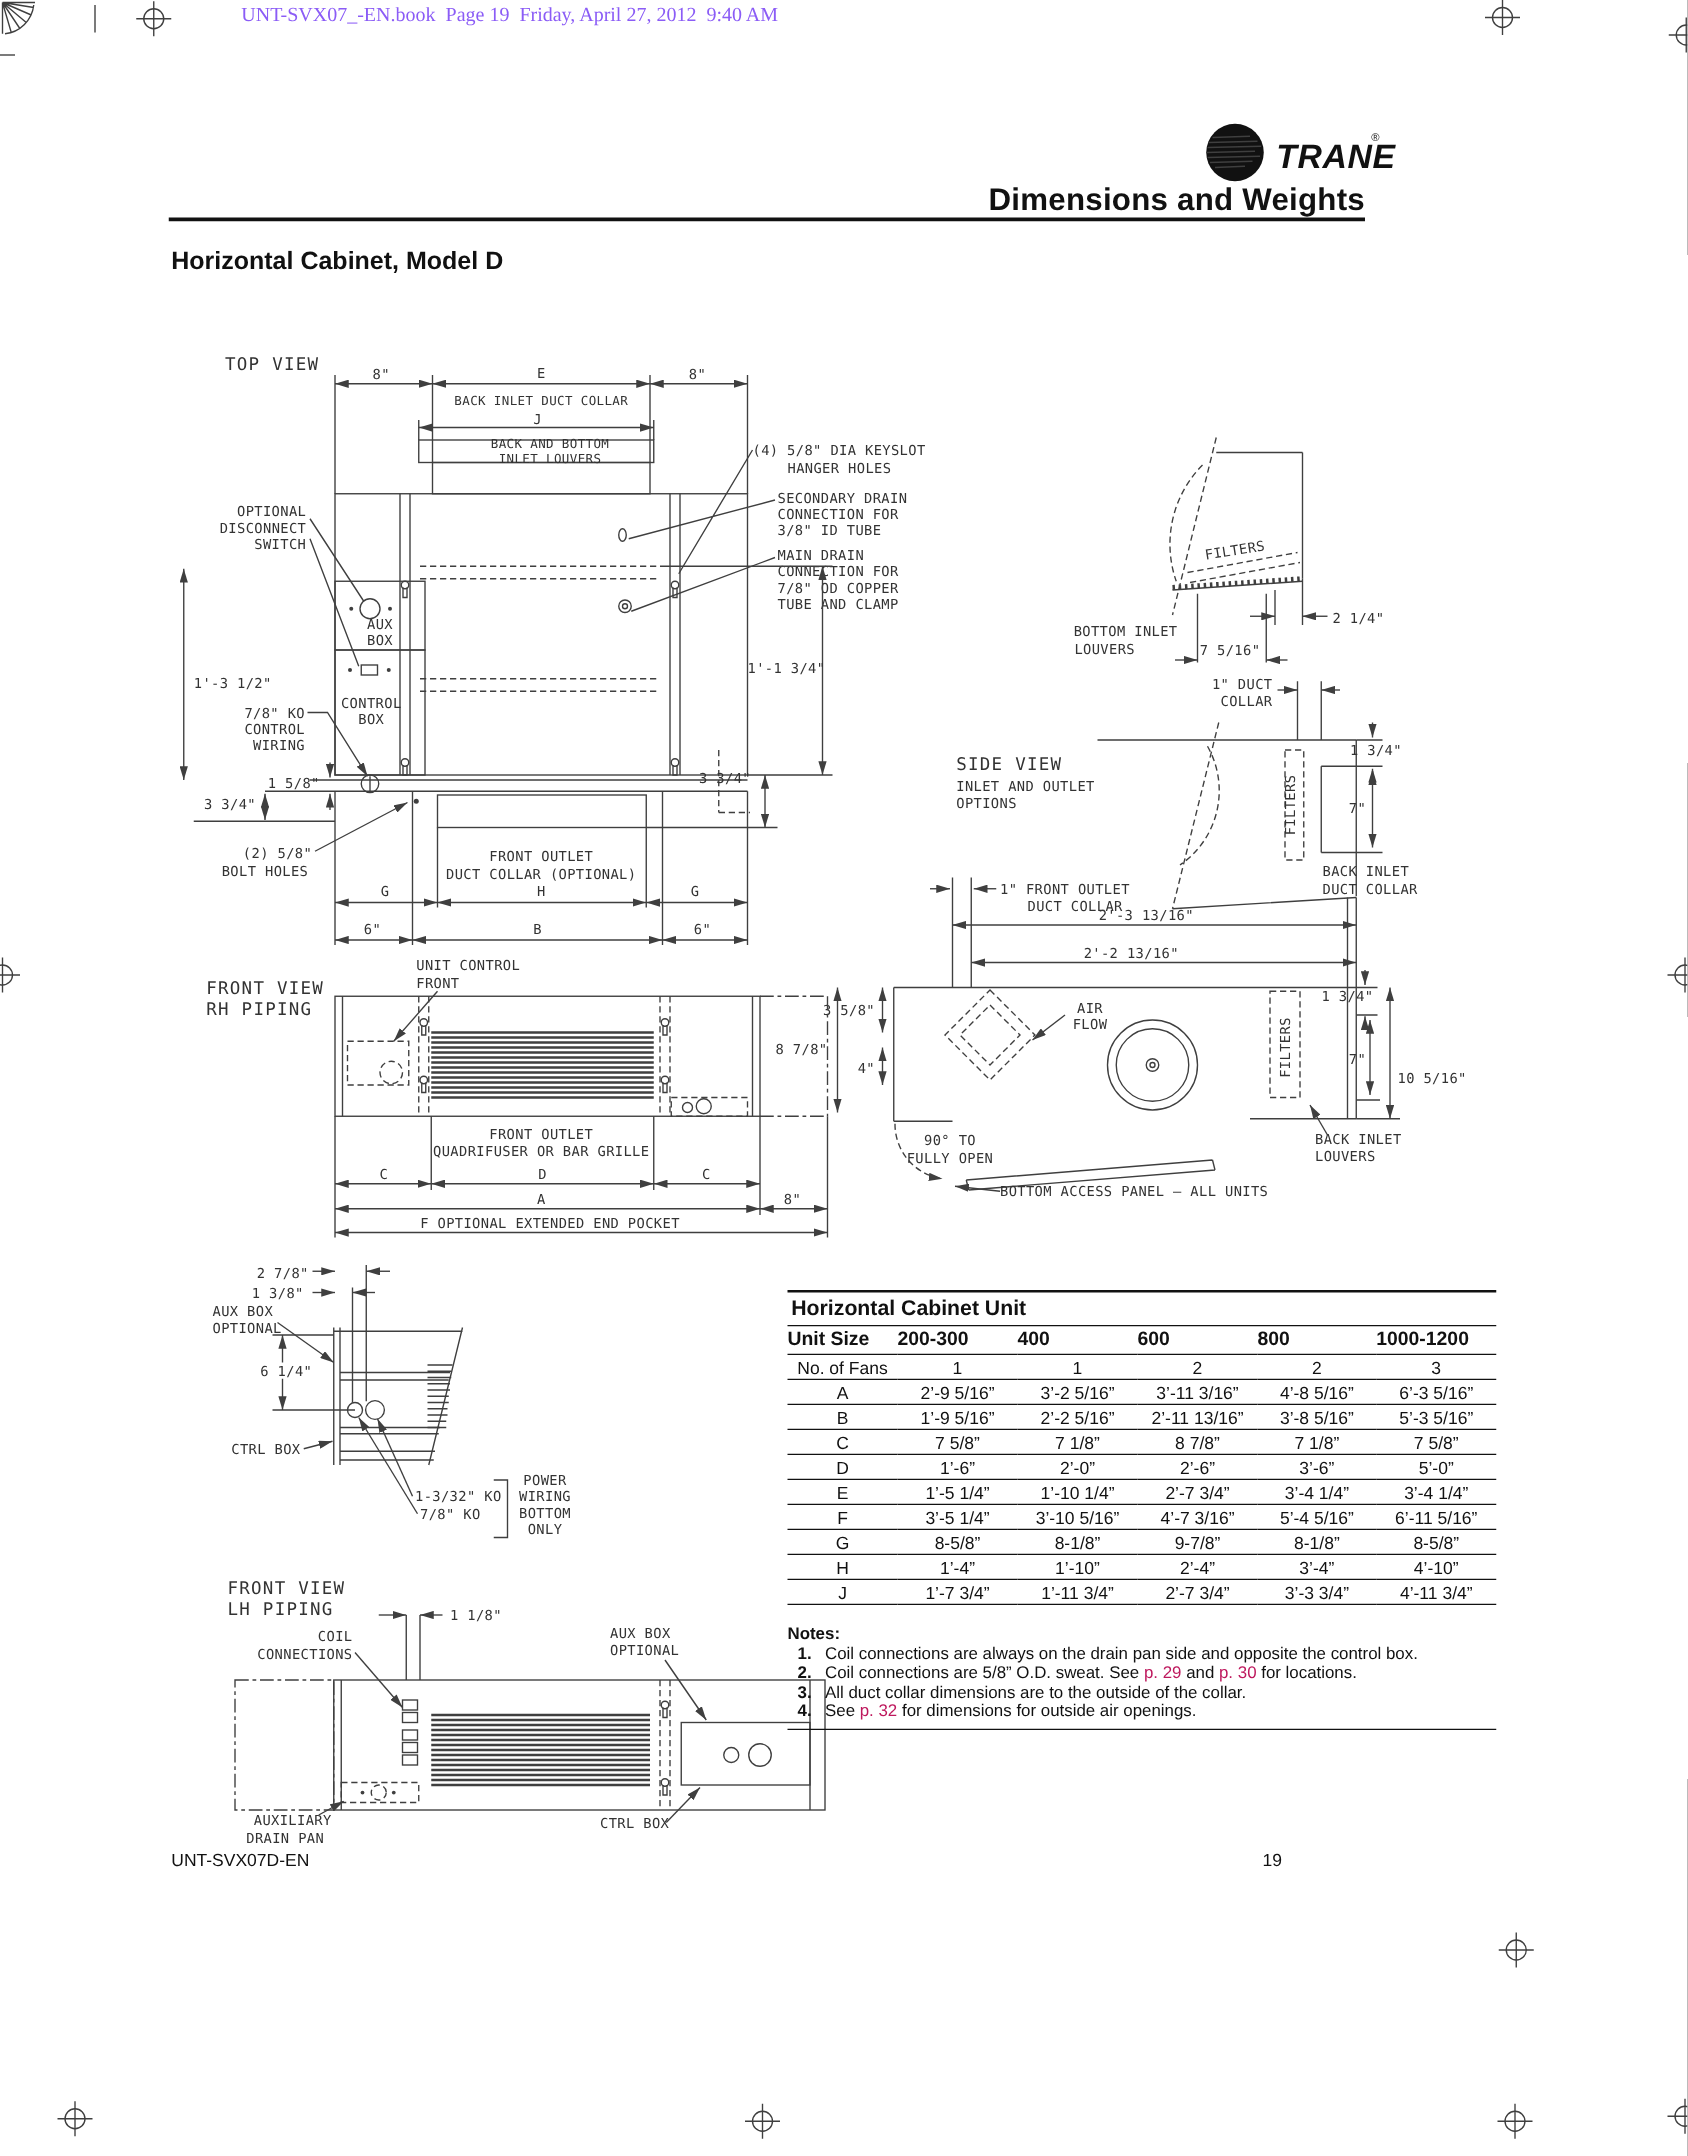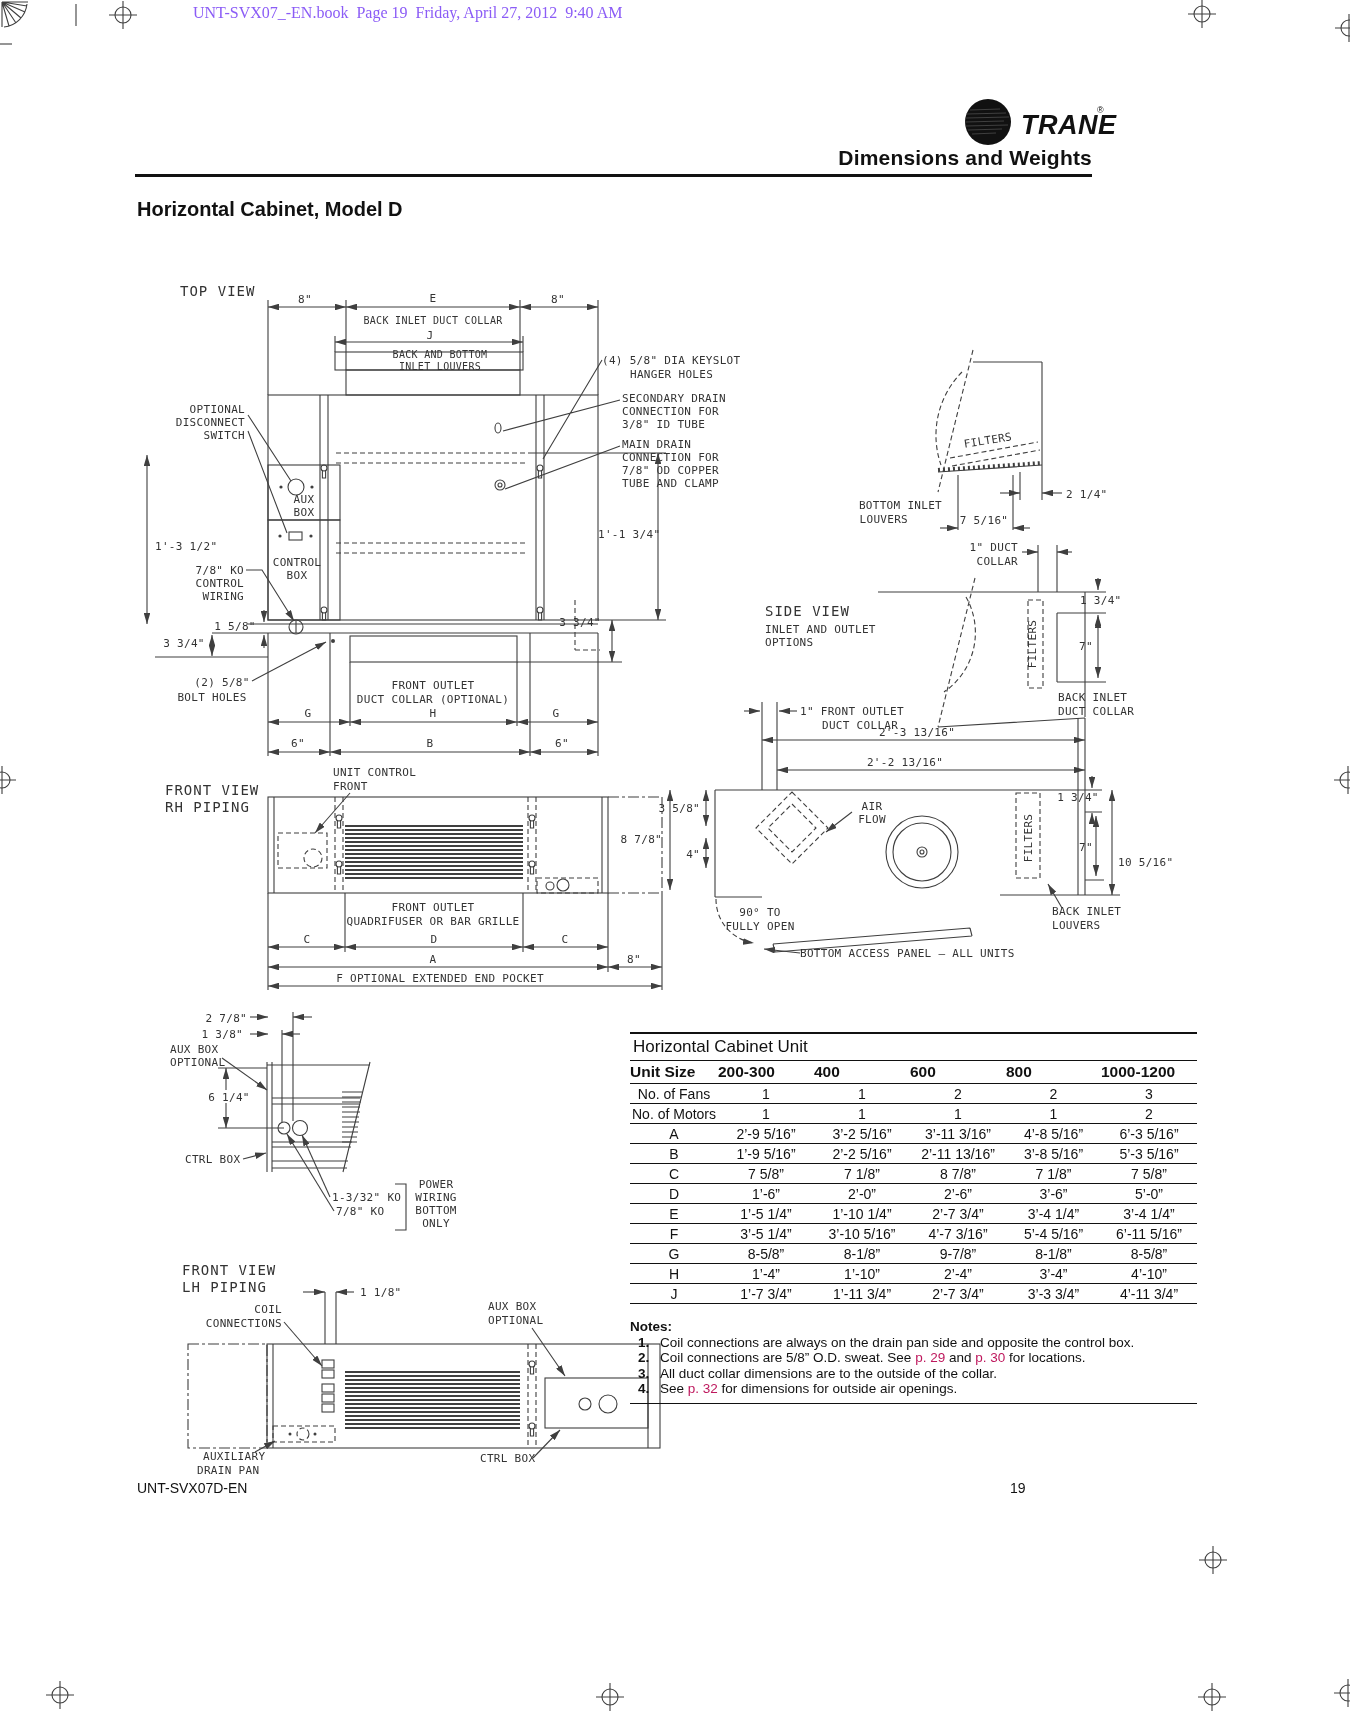--- a/index.html
+++ b/index.html
@@ -2,21 +2,21 @@
 <html><head>
 <meta charset="utf-8">
 <style>
   html,body{margin:0;padding:0;background:#888}
   .page{position:relative;width:1350px;height:1725px;background:#fff;overflow:hidden;
         font-family:"Liberation Sans",sans-serif;color:#111}
   
   .print-header{position:absolute;left:193px;top:4px;font:16px "Liberation Serif",serif;
                 color:#8b5cf6;white-space:pre}
   .section-title{position:absolute;left:600px;top:146px;width:492px;text-align:right;
-                 font-size:21px;font-weight:bold;letter-spacing:0.2px}
+                 font-size:25px;font-weight:bold;letter-spacing:0.2px}
   .rule{position:absolute;left:135px;top:174px;width:957px;height:3px;background:#111}
   .page-title{position:absolute;left:137px;top:198px;font-size:20px;font-weight:bold}
   .footer-doc{position:absolute;left:137px;top:1480px;font-size:14px}
   .footer-page{position:absolute;left:1010px;top:1480px;width:82px;text-align:left;font-size:14px}
   
   #dwg{position:absolute;left:0;top:0}
   #dwg line,#dwg path,#dwg rect,#dwg circle,#dwg ellipse,#dwg polyline,#dwg use
       {stroke:#3f3f3f;stroke-width:1.1;fill:none}
   #dwg .dsh{stroke-dasharray:5 3}
   #dwg .dd{stroke-dasharray:11 3 3 3}
@@ -29,21 +29,21 @@
   #dwg text{font-family:"DejaVu Sans Mono",monospace;font-size:11px;fill:#333;stroke:none;letter-spacing:0.3px}
   #dwg text.cl{font-size:14px;letter-spacing:1px}
   #dwg text.cs{font-size:10px}
   #dwg text.tm{text-anchor:middle}
   #dwg text.te{text-anchor:end}
   #dwg text.logo{font-family:"Liberation Sans",sans-serif;font-weight:bold;font-style:italic;
                  font-size:27px;fill:#111;letter-spacing:0.5px}
   #dwg text.reg{font-family:"Liberation Sans",sans-serif;font-size:9px;fill:#111}
   
   .spec{position:absolute;left:630px;top:1032px;width:567px;color:#111}
-  .spec .title{font-size:17px;font-weight:normal;border-top:2.5px solid #111;
+  .spec .title{font-size:17px;font-weight:bold;border-top:2.5px solid #111;
                border-bottom:1.6px solid #111;padding:3px 0 3px 3px}
   .spec table{width:100%;border-collapse:collapse;table-layout:fixed}
   .spec th{font-size:15.5px;font-weight:bold;border-bottom:1.4px solid #111;padding:2px 0;text-align:left}
   .spec td{font-size:14px;text-align:center;border-bottom:1.4px solid #111;padding:1.5px 0}
   
   .notes{margin-top:15px;font-size:13.5px;line-height:15.5px;border-bottom:1.8px solid #111;
          padding-bottom:6px}
   .notes .nh{font-weight:bold}
   .nitem{display:flex;margin-left:8px}
   .nnum{font-weight:bold;width:22px;flex:none}
@@ -436,28 +436,20 @@
     <tbody>
           <tr>
             <td>No. of Fans</td>
             <td>1</td>
             <td>1</td>
             <td>2</td>
             <td>2</td>
             <td>3</td>
           </tr>
           <tr>
-            <td>No. of Motors</td>
-            <td>1</td>
-            <td>1</td>
-            <td>1</td>
-            <td>1</td>
-            <td>2</td>
-          </tr>
-          <tr>
             <td>A</td>
             <td>2’-9 5/16”</td>
             <td>3’-2 5/16”</td>
             <td>3’-11 3/16”</td>
             <td>4’-8 5/16”</td>
             <td>6’-3 5/16”</td>
           </tr>
           <tr>
             <td>B</td>
             <td>1’-9 5/16”</td>

